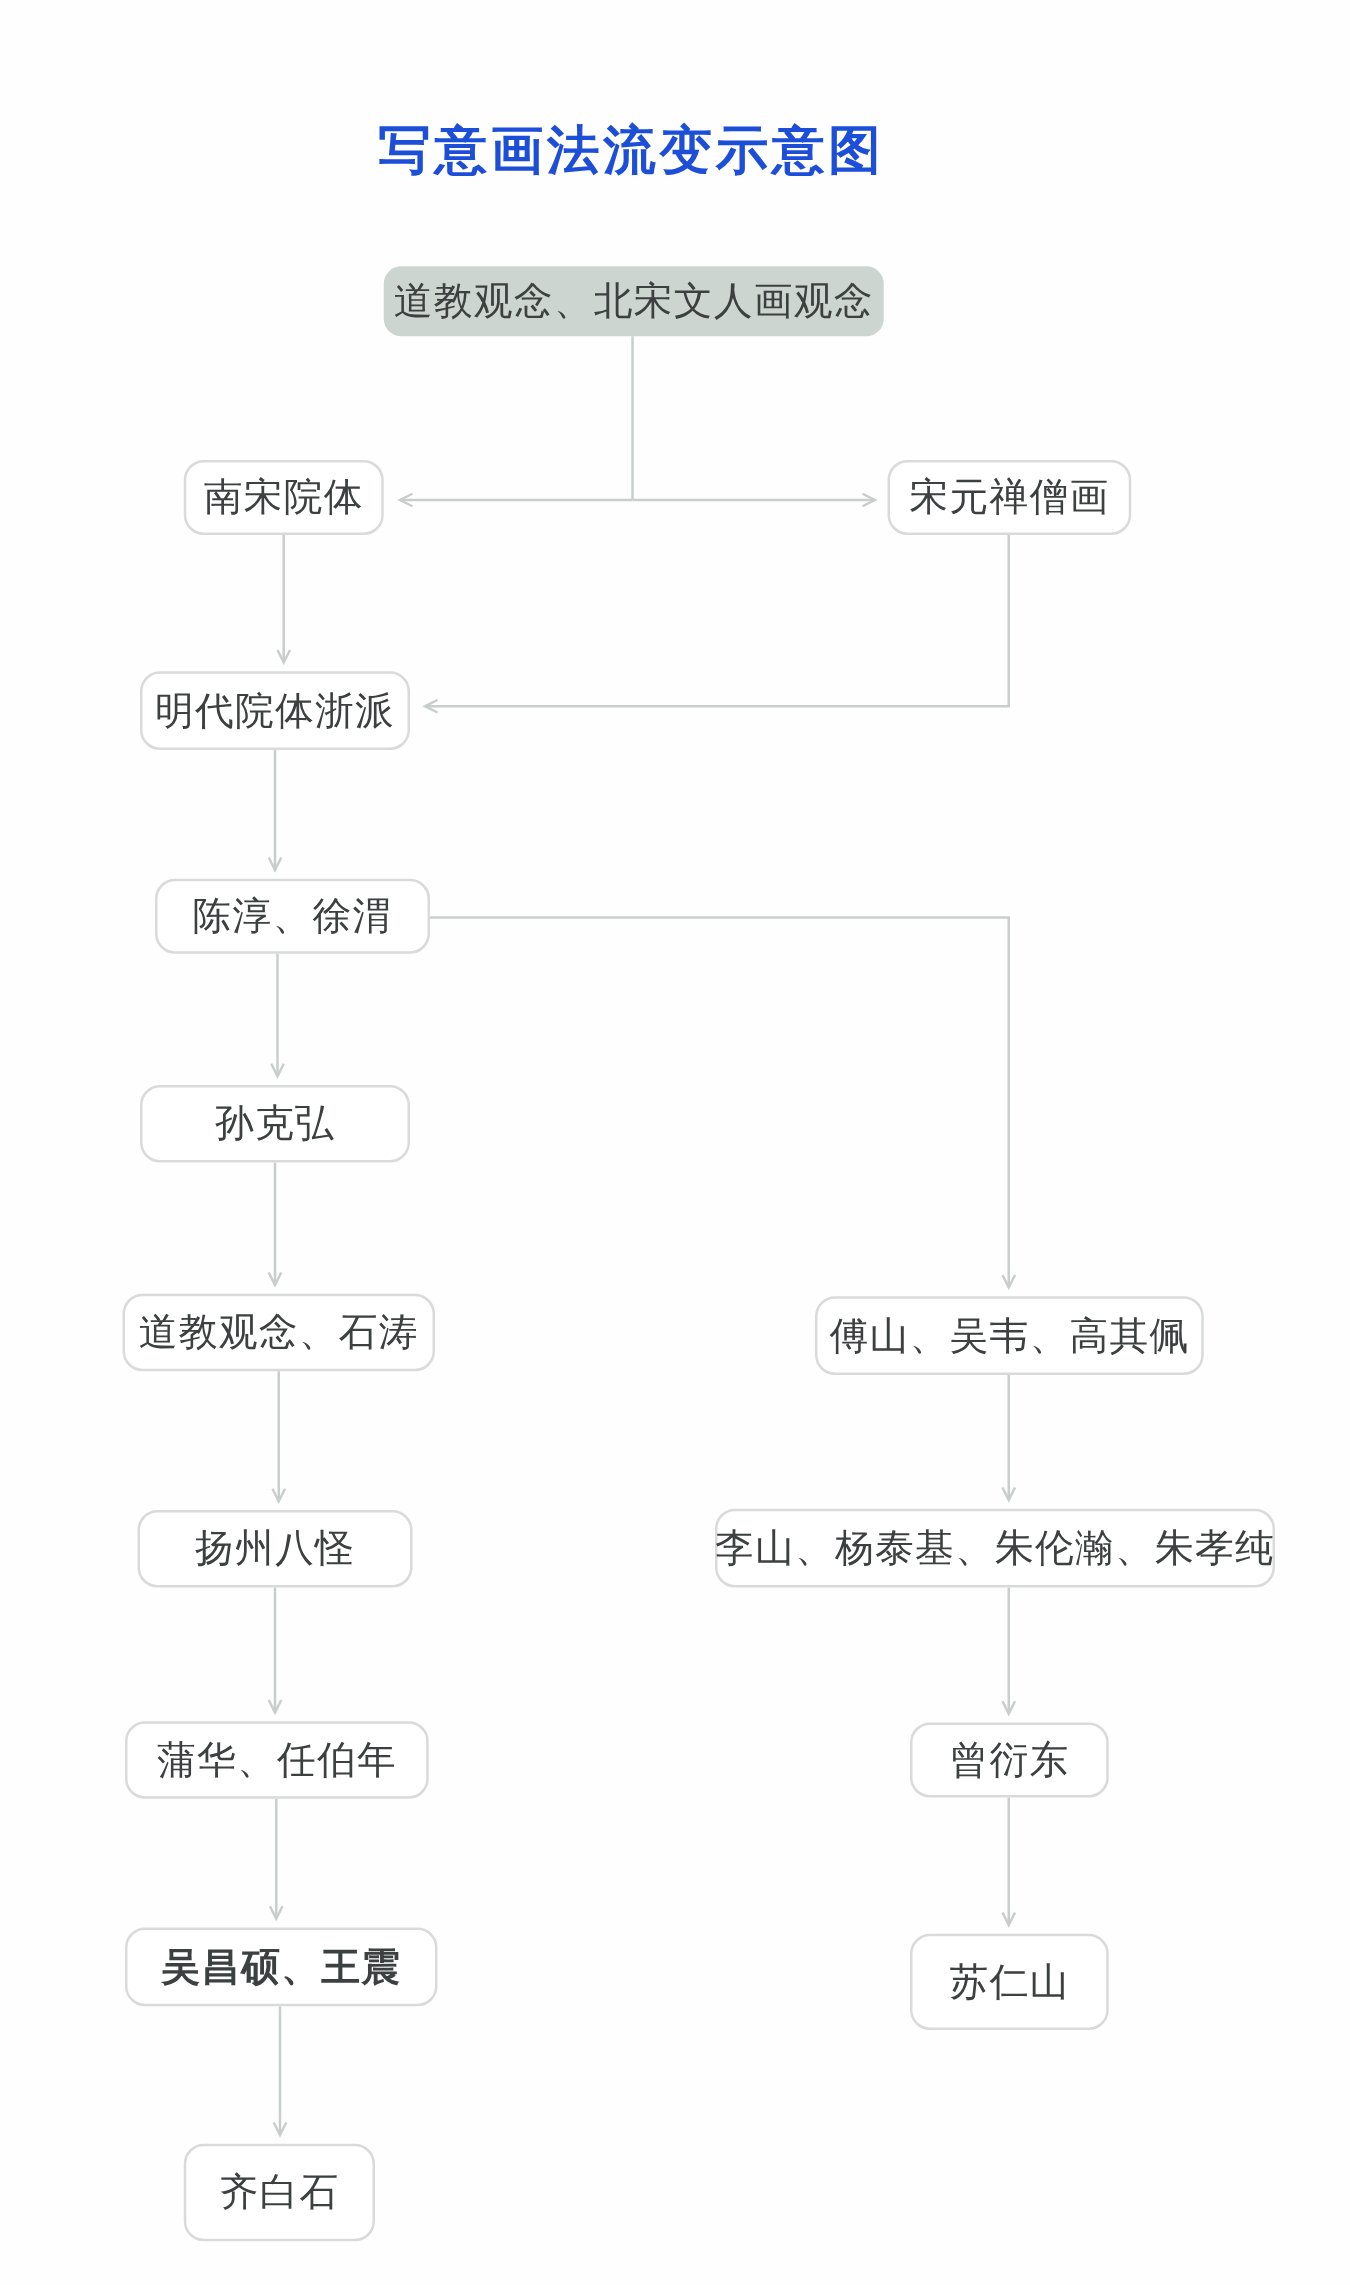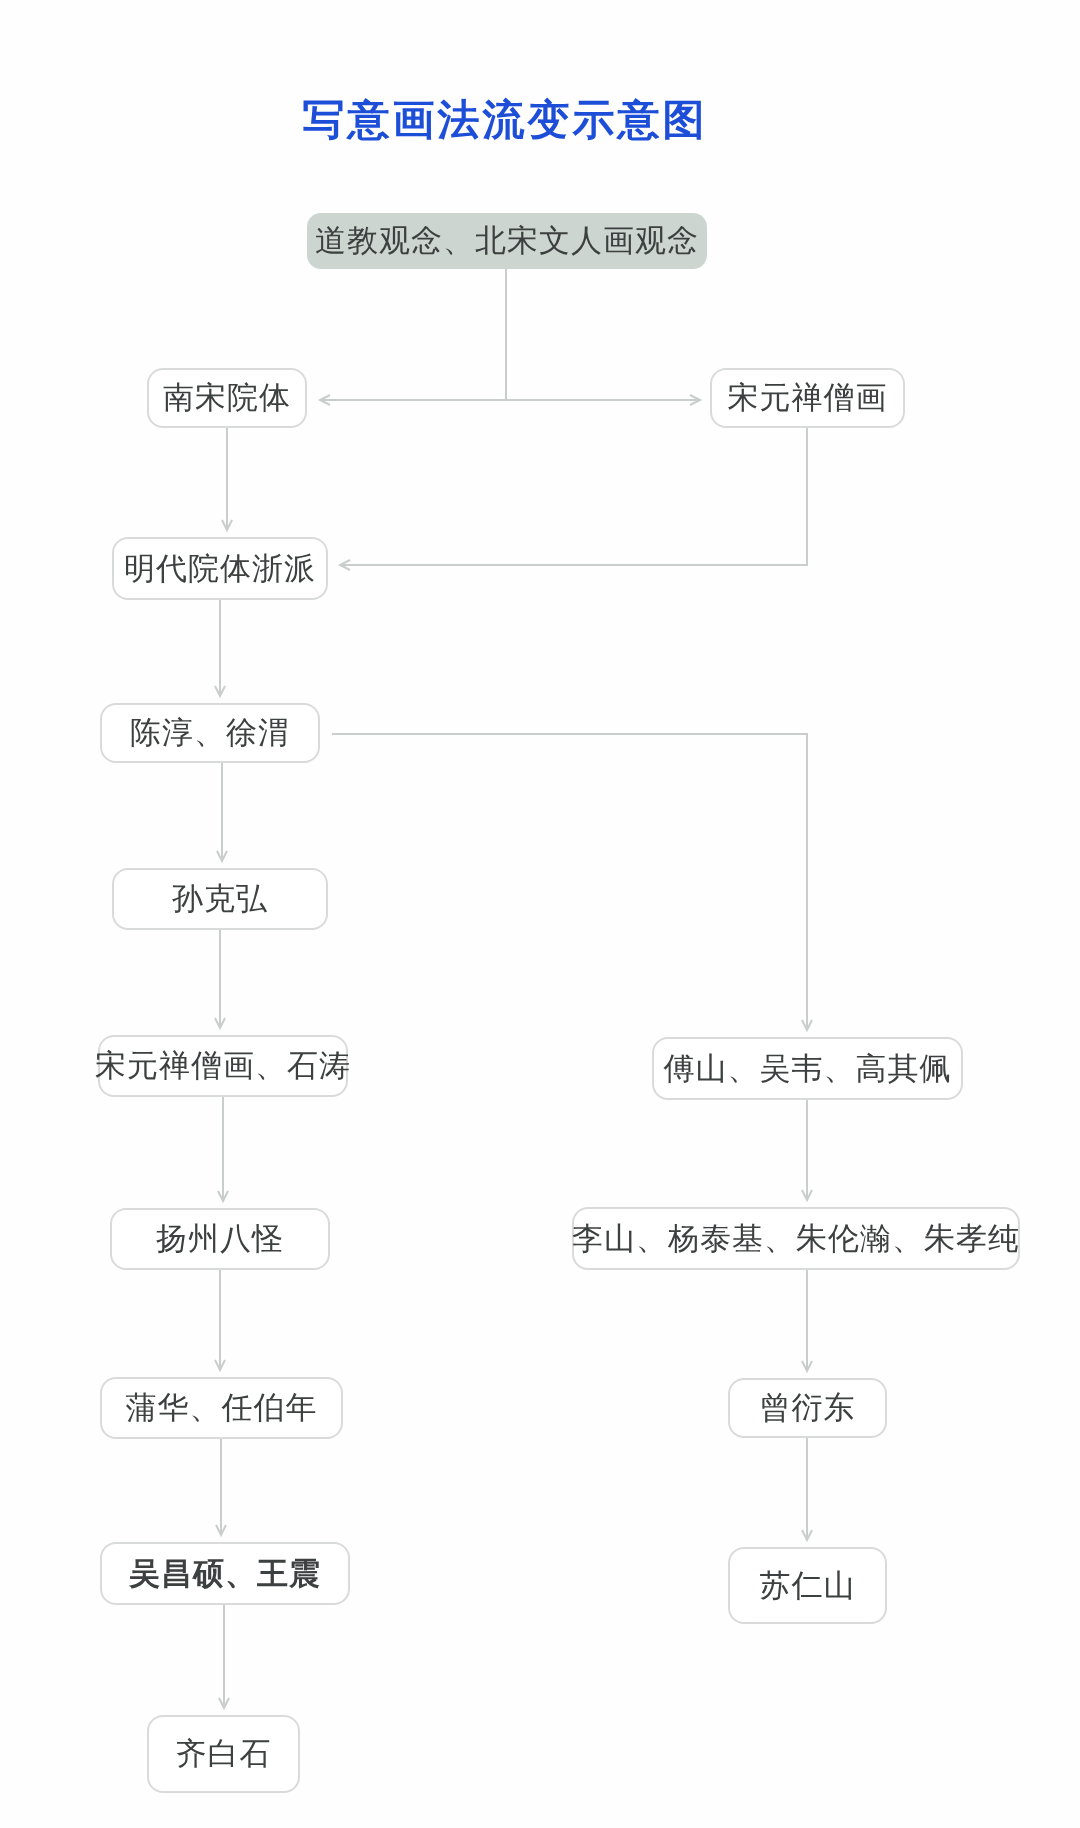--- a/index.html
+++ b/index.html
@@ -71,25 +71,25 @@
   </svg>
 
   <div class="node node-root" style="left:307px;top:213px;width:400px;height:56px;">道教观念、北宋文人画观念</div>
 
   <div class="node" style="left:147px;top:368px;width:160px;height:60px;">南宋院体</div>
 
   <div class="node" style="left:710px;top:368px;width:195px;height:60px;">宋元禅僧画</div>
 
   <div class="node" style="left:112px;top:537px;width:216px;height:63px;">明代院体浙派</div>
 
-  <div class="node" style="left:100px;top:703px;width:220px;height:60px;">陈淳、徐渭</div>
+  <div class="node" style="left:124px;top:703px;width:220px;height:60px;">陈淳、徐渭</div>
 
   <div class="node" style="left:112px;top:868px;width:216px;height:62px;">孙克弘</div>
 
-  <div class="node" style="left:98px;top:1035px;width:250px;height:62px;">宋元禅僧画、石涛</div>
+  <div class="node" style="left:98px;top:1035px;width:250px;height:62px;">道教观念、石涛</div>
 
   <div class="node" style="left:652px;top:1037px;width:311px;height:63px;">傅山、吴韦、高其佩</div>
 
   <div class="node" style="left:110px;top:1208px;width:220px;height:62px;">扬州八怪</div>
 
   <div class="node" style="left:572px;top:1207px;width:448px;height:63px;">李山、杨泰基、朱伦瀚、朱孝纯</div>
 
   <div class="node" style="left:728px;top:1378px;width:159px;height:60px;">曾衍东</div>
 
   <div class="node" style="left:100px;top:1377px;width:243px;height:62px;">蒲华、任伯年</div>

